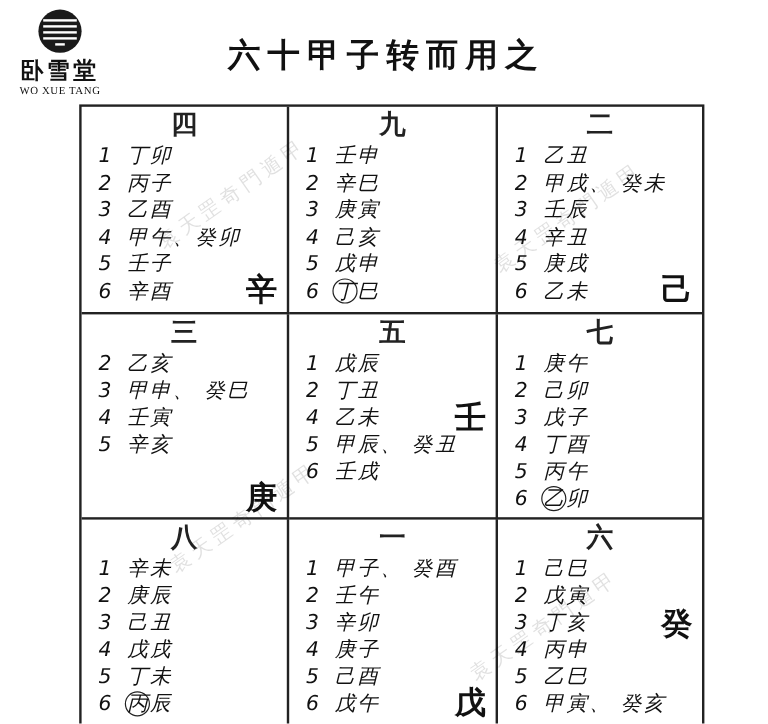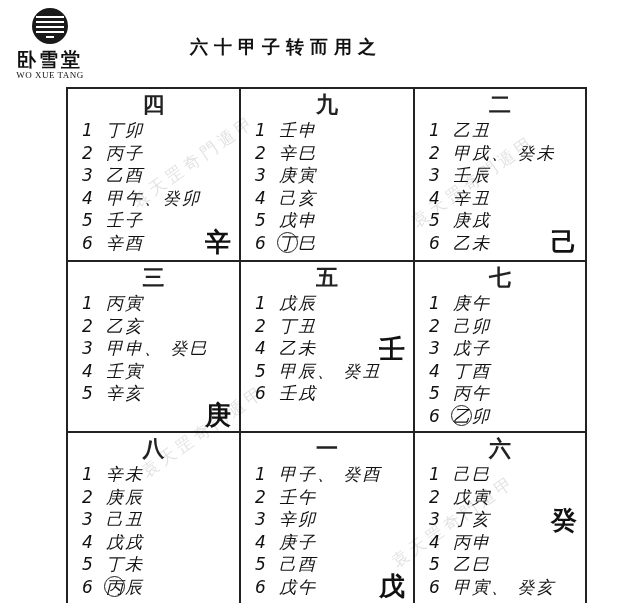--- a/index.html
+++ b/index.html
@@ -11,21 +11,21 @@
     .logo { position: absolute; left: 8px; top: 8px; width: 84px; text-align: center; }
     .logo-mark {
       width: 36px; height: 36px; border-radius: 50%; background: #1a1a1a;
       margin: 0 auto; position: relative; overflow: hidden;
     }
     .logo-mark .bar { position: absolute; left: 4px; right: 4px; height: 2px; background: #fff; }
     .logo-cn { font-size: 19px; font-weight: bold; letter-spacing: 3px; margin-top: 4px; line-height: 22px; }
     .logo-en { font-family: "Liberation Serif", serif; font-size: 9px; letter-spacing: 0.5px; margin-top: 0px; }
     .title {
       position: absolute; left: 190px; top: 30px;
-      font-size: 18px; font-weight: bold; letter-spacing: 6px; line-height: 34px;
+      font-size: 27px; font-weight: bold; letter-spacing: 6px; line-height: 34px;
     }
     .grid {
       position: absolute; left: 66px; top: 87px; width: 521px; height: 540px;
       border: 2px solid #222; box-sizing: border-box;
       display: grid; grid-template-columns: 173px 174px 170px; grid-template-rows: 173px 171px 200px;
     }
     .cell { position: relative; border-right: 2px solid #222; border-bottom: 2px solid #222; box-sizing: border-box; overflow: hidden; }
     .cell.c3 { border-right: none; }
     .palace {
       position: absolute; top: 2px; left: 0; right: 0; text-align: center;
@@ -93,21 +93,20 @@
         <div class="row"><span class="n">3</span><span class="gz">壬辰</span></div>
         <div class="row"><span class="n">4</span><span class="gz">辛丑</span></div>
         <div class="row"><span class="n">5</span><span class="gz">庚戌</span></div>
         <div class="row"><span class="n">6</span><span class="gz">乙未</span></div>
       </div>
       <div class="stem" style="top: 138px;">己</div>
     </div>
     <div class="cell">
       <div class="palace">三</div>
       <div class="rows">
-        <div class="row"><span class="n">1</span><span class="gz">丙寅</span></div>
         <div class="row"><span class="n">2</span><span class="gz">乙亥</span></div>
         <div class="row"><span class="n">3</span><span class="gz">甲申、 癸巳</span></div>
         <div class="row"><span class="n">4</span><span class="gz">壬寅</span></div>
         <div class="row"><span class="n">5</span><span class="gz">辛亥</span></div>
       </div>
       <div class="stem" style="top: 138px;">庚</div>
     </div>
     <div class="cell">
       <div class="palace">五</div>
       <div class="rows">

